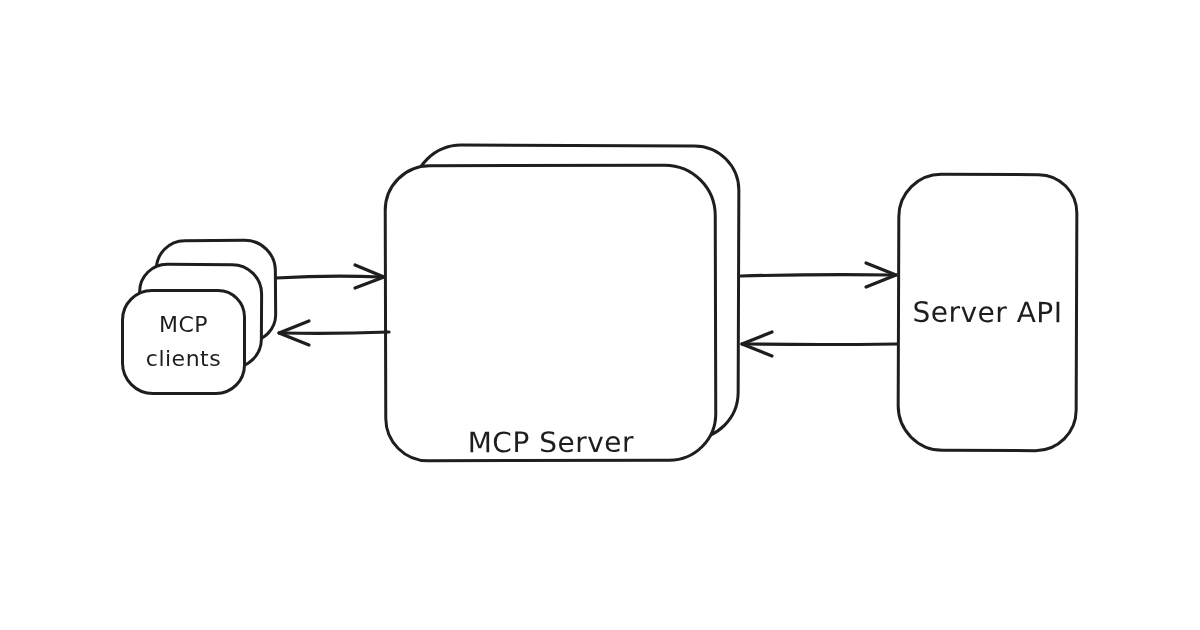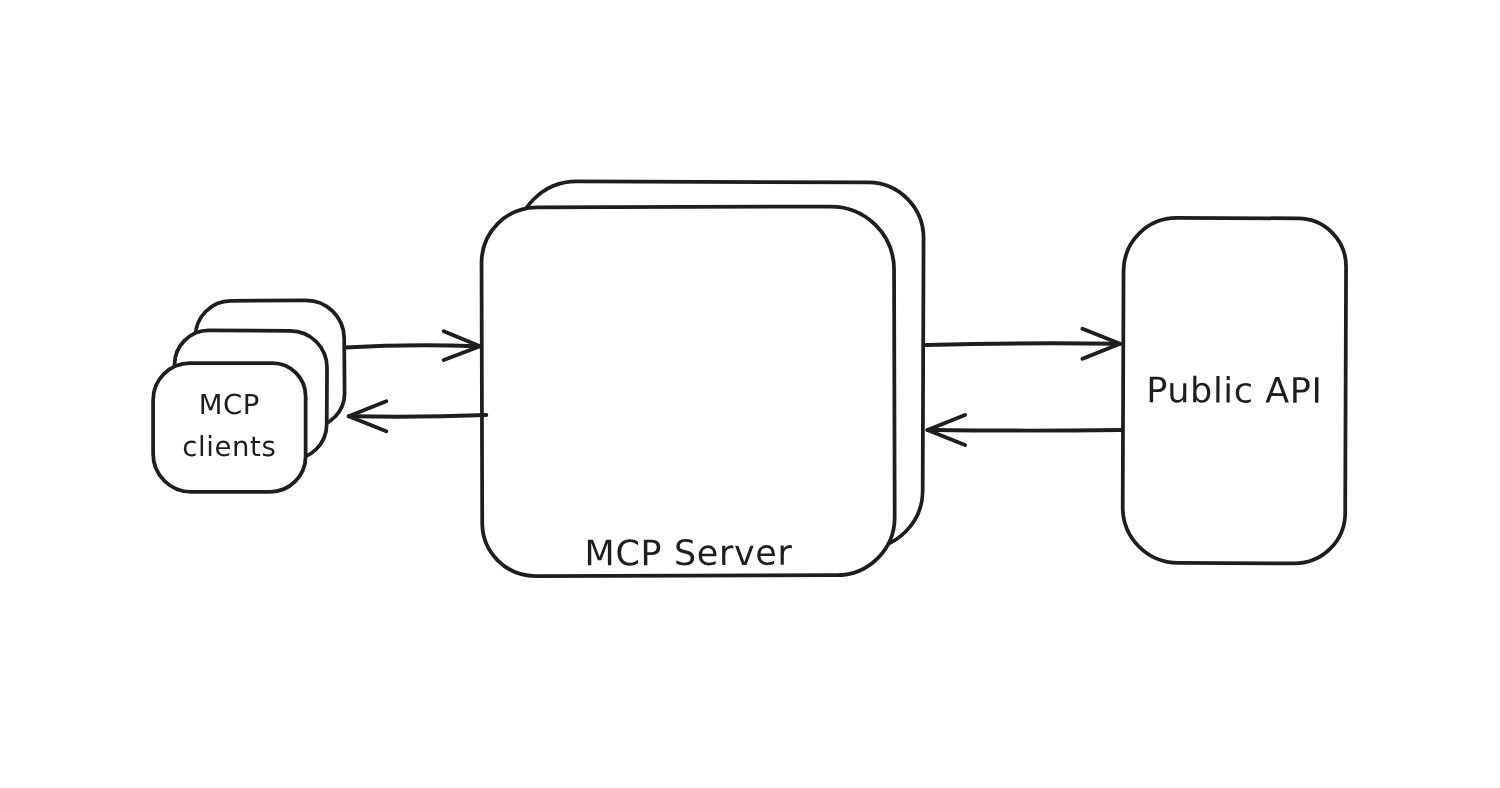--- a/index.html
+++ b/index.html
@@ -82,21 +82,21 @@
   </div>
 
   <div>
     <div class="box server-shadow"></div>
     <div class="box server-front">
       <span class="label">MCP Server</span>
     </div>
   </div>
 
   <div class="box api">
-    <span class="label">Public API</span>
+    <span class="label">Server API</span>
   </div>
 
   <svg class="arrows" viewBox="0 0 1200 630" xmlns="http://www.w3.org/2000/svg">
     <g stroke="#1e1e1e" stroke-width="3.2" fill="none" stroke-linecap="round" stroke-linejoin="round">
 
       <g>
         <path d="M276 278 Q330 275 381 277"></path>
         <path d="M384 277 L355 265"></path>
         <path d="M384 277 L355 288"></path>
       </g>

